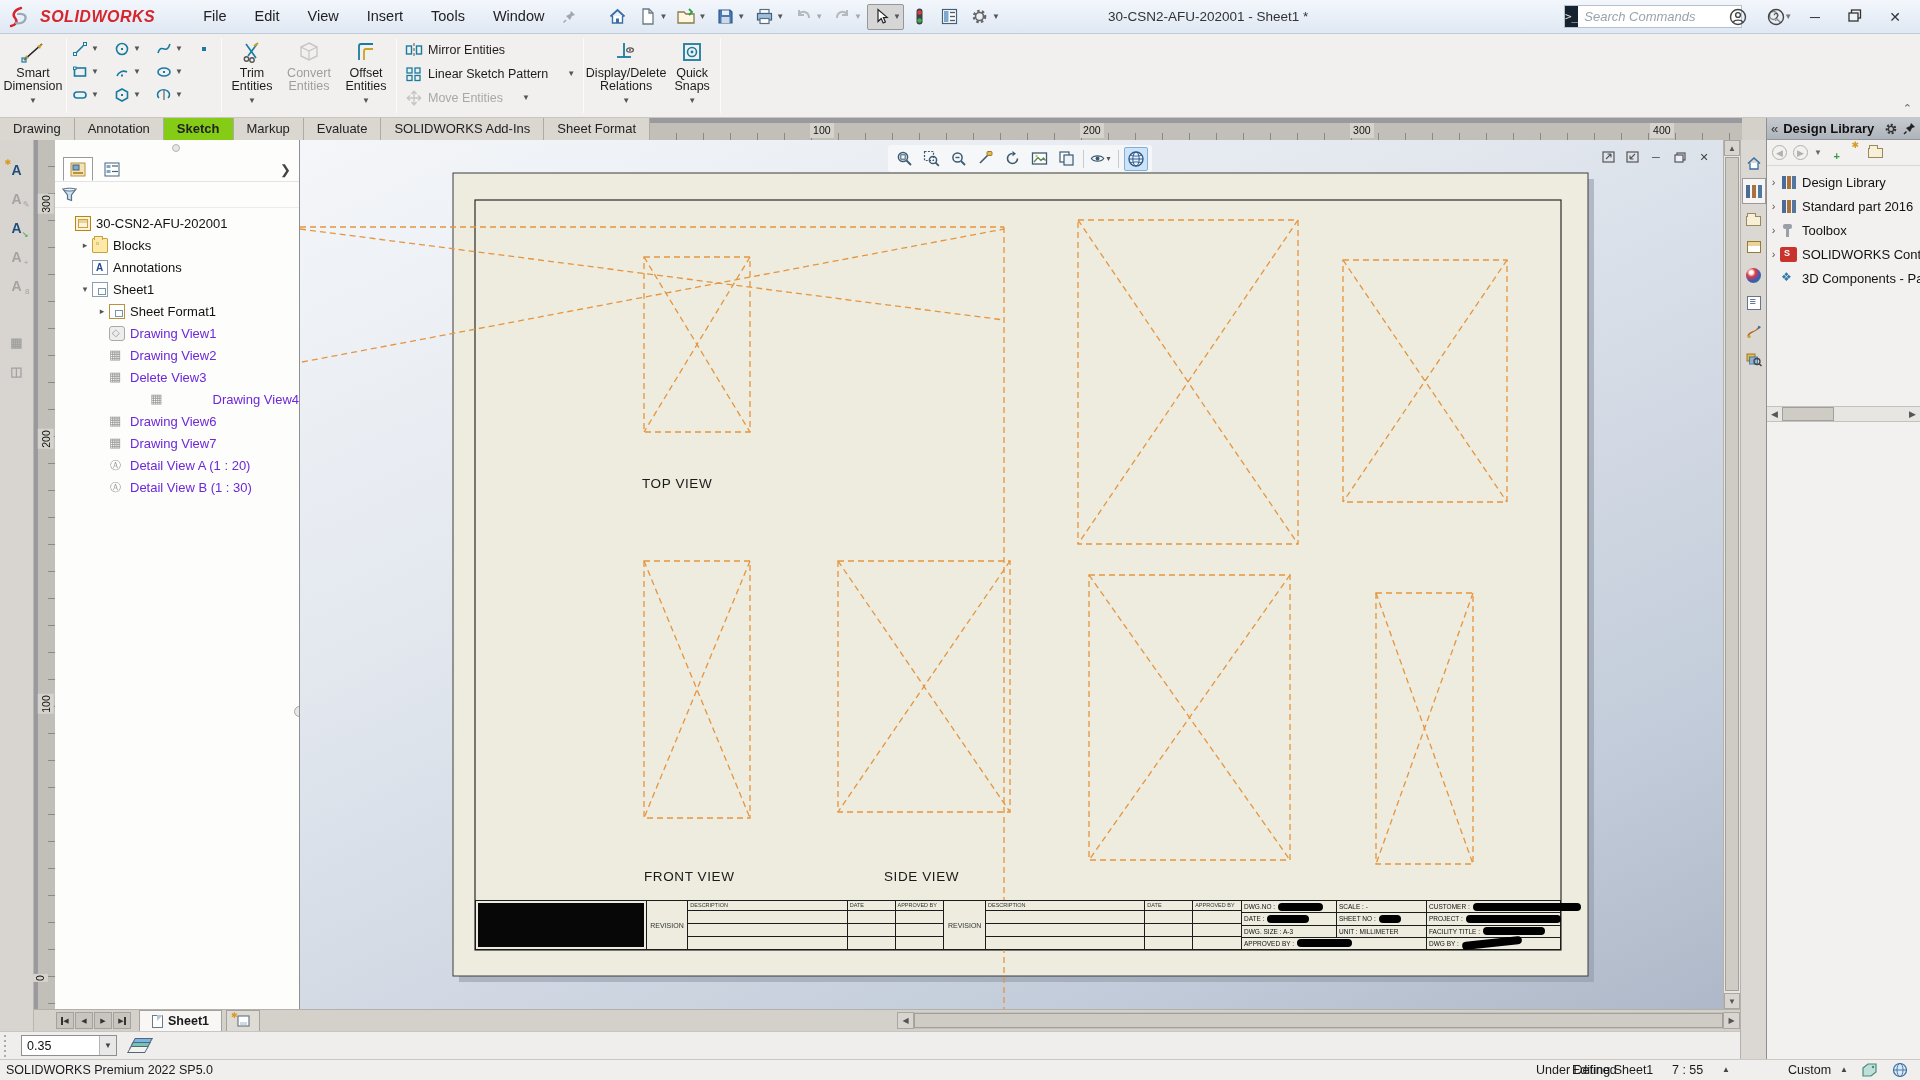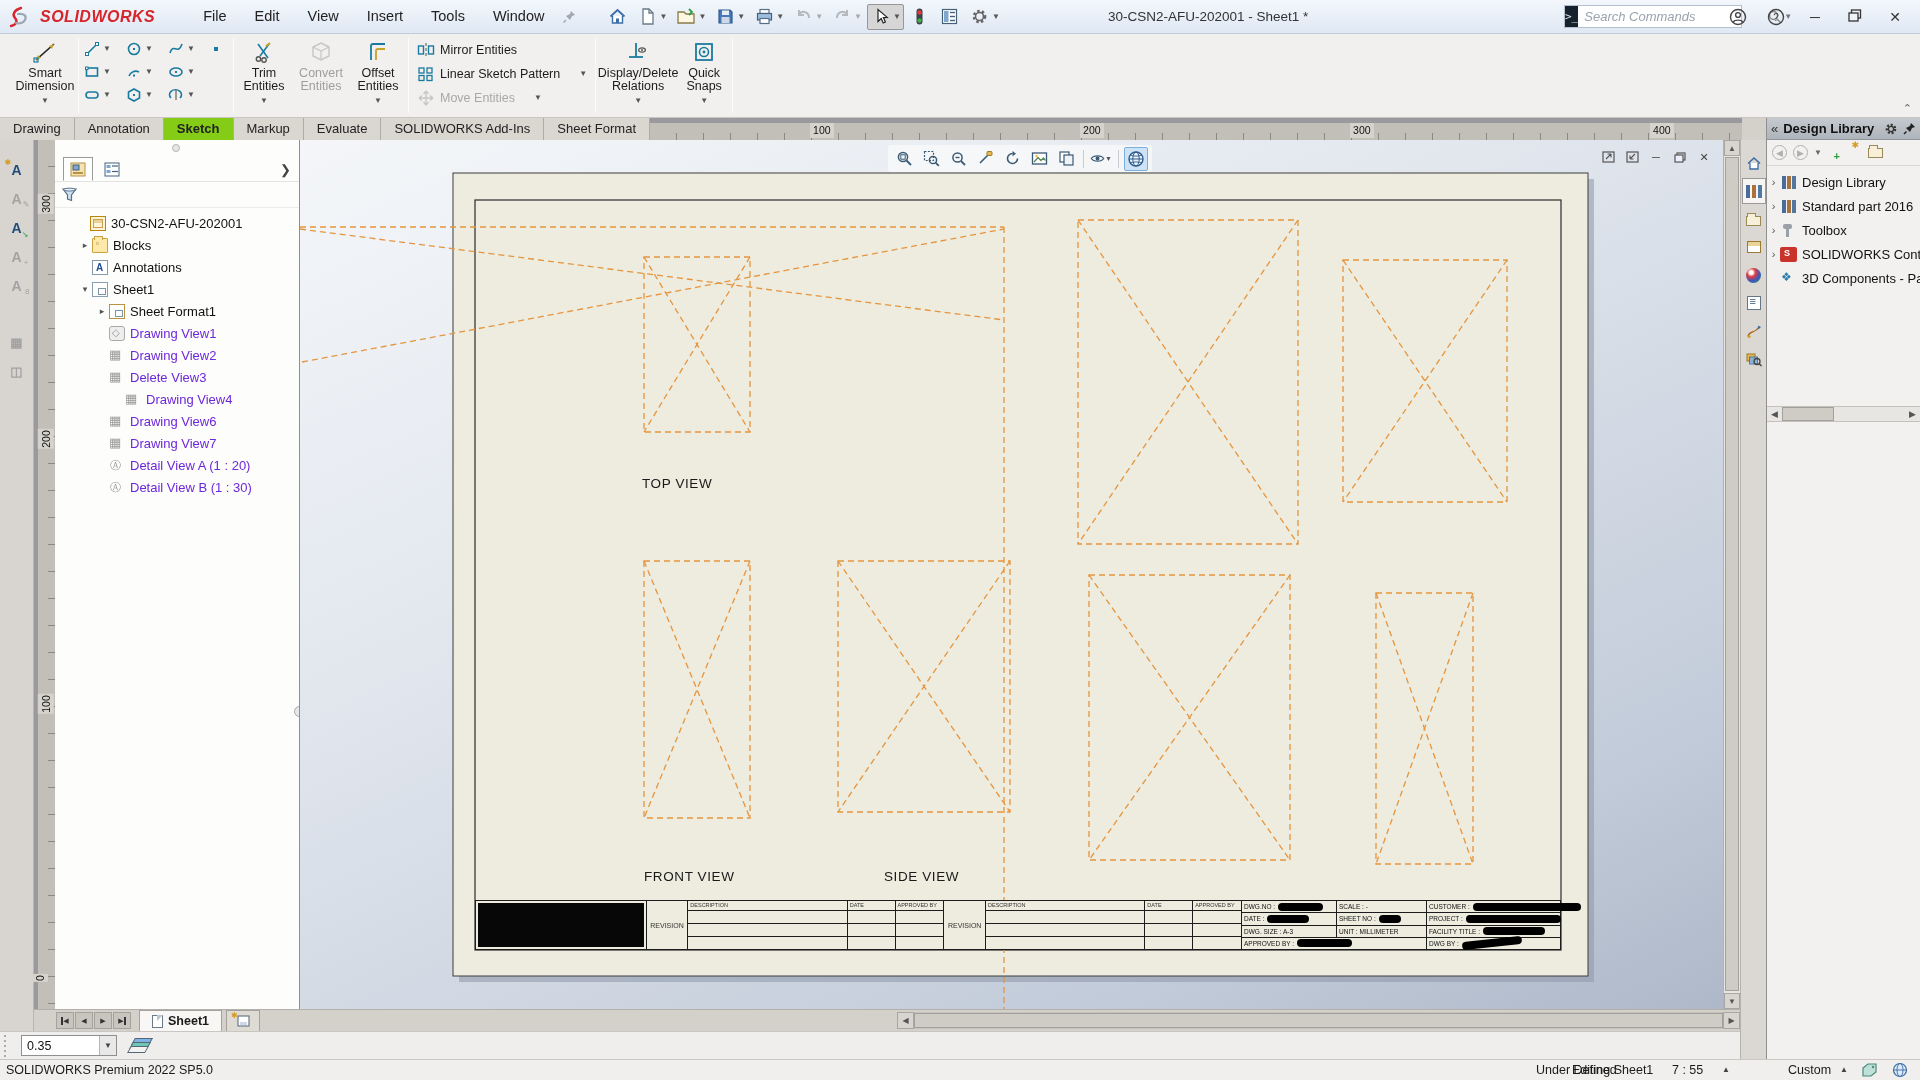--- a/index.html
+++ b/index.html
@@ -381,21 +381,21 @@
       <span class="winbtn">─</span>
       <span class="winbtn"><svg width="14" height="13" viewBox="0 0 14 13" style="display:inline-block">
             <rect x="3.5" y="1" width="9" height="8" fill="none" stroke="#333" stroke-width="1.3"></rect>
             <rect x="1" y="4" width="9" height="8" fill="#eef3fa" stroke="#333" stroke-width="1.3"></rect>
           </svg></span>
       <span class="winbtn">✕</span>
     </div>
   </div>
 
   <div class="ribbon">
-    <div class="bigbtn" style="margin-left:14px;">
+    <div class="bigbtn" style="margin-left:2px;">
       <span class="bic">
           <svg width="28" height="26" viewBox="0 0 28 26">
             <line x1="5" y1="21" x2="23" y2="5" stroke="#222" stroke-width="1.6"></line>
             <path d="M5 21 L10 19 L7 16 Z" fill="#c9a227"></path>
             <path d="M23 5 L18 7 L21 10 Z" fill="#c9a227"></path>
             <rect x="3" y="19" width="4" height="4" fill="none" stroke="#1a7ba0" stroke-width="1.2"></rect>
           </svg>
         </span>
       <span class="blabel">Smart Dimension</span>
       <span class="under-dd">▼</span>
@@ -651,21 +651,21 @@
         <span class="tp-expand">❯</span>
       </div>
       <div class="tp-filter">
         <svg width="17" height="16" viewBox="0 0 17 16">
             <path d="M2 2 H15 L10.5 8 V13.5 L6.5 12 V8 Z" fill="#cfe0ee" stroke="#5a7florida.5" stroke-width="0"></path>
             <path d="M2 2 H15 L10.5 8 V13.5 L6.5 12 V8 Z" fill="#cfe0ee" stroke="#56708a" stroke-width="1.2"></path>
             <ellipse cx="8.5" cy="2.6" rx="6" ry="1.4" fill="#eef4f9" stroke="#56708a" stroke-width="1"></ellipse>
           </svg>
       </div>
       <div class="tree">
-        <div class="tree-row" style="padding-left: 21px;">
+        <div class="tree-row" style="padding-left: 6px;">
             <span class="exp"></span>
             <span class="icon-slot ic-drawing-root"></span>
             <span class="tlabel">30-CSN2-AFU-202001</span>
           </div>
           <div class="tree-row" style="padding-left: 23px;">
             <span class="exp">▸</span>
             <span class="icon-slot ic-blocks-folder"></span>
             <span class="tlabel">Blocks</span>
           </div>
           <div class="tree-row" style="padding-left: 23px;">
@@ -691,21 +691,21 @@
           <div class="tree-row disabled" style="padding-left: 40px;">
             <span class="exp"></span>
             <span class="icon-slot ic-drawing-view"></span>
             <span class="tlabel">Drawing View2</span>
           </div>
           <div class="tree-row disabled" style="padding-left: 40px;">
             <span class="exp"></span>
             <span class="icon-slot ic-drawing-view"></span>
             <span class="tlabel">Delete View3</span>
           </div>
-          <div class="tree-row disabled" style="padding-left: 56px;">
+          <div class="tree-row disabled" style="padding-left: 40px; justify-content: space-between;">
             <span class="exp"></span>
             <span class="icon-slot ic-drawing-view"></span>
             <span class="tlabel">Drawing View4</span>
           </div>
           <div class="tree-row disabled" style="padding-left: 40px;">
             <span class="exp"></span>
             <span class="icon-slot ic-drawing-view"></span>
             <span class="tlabel">Drawing View6</span>
           </div>
           <div class="tree-row disabled" style="padding-left: 40px;">

